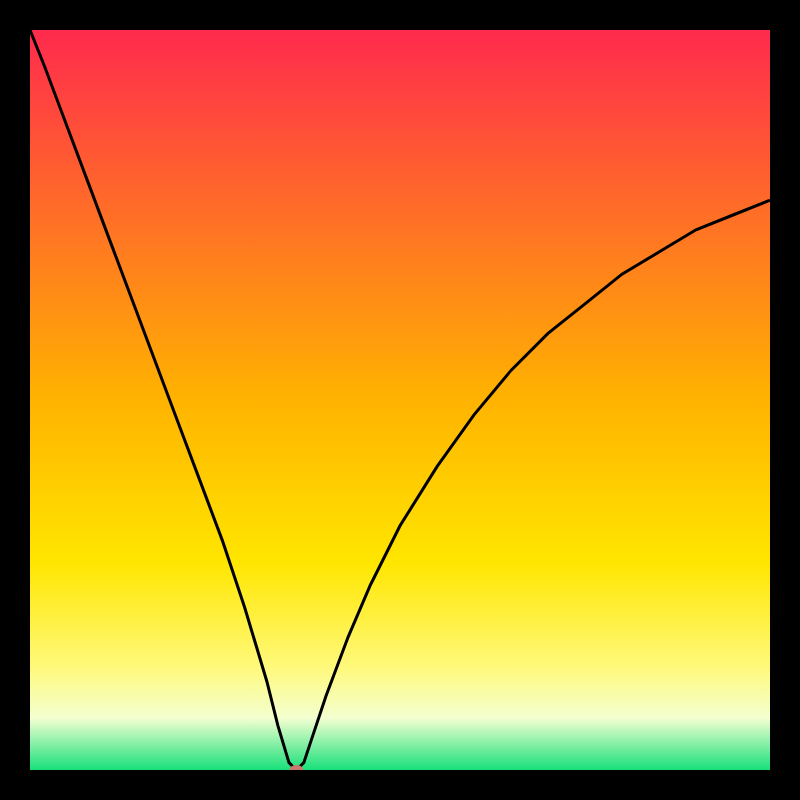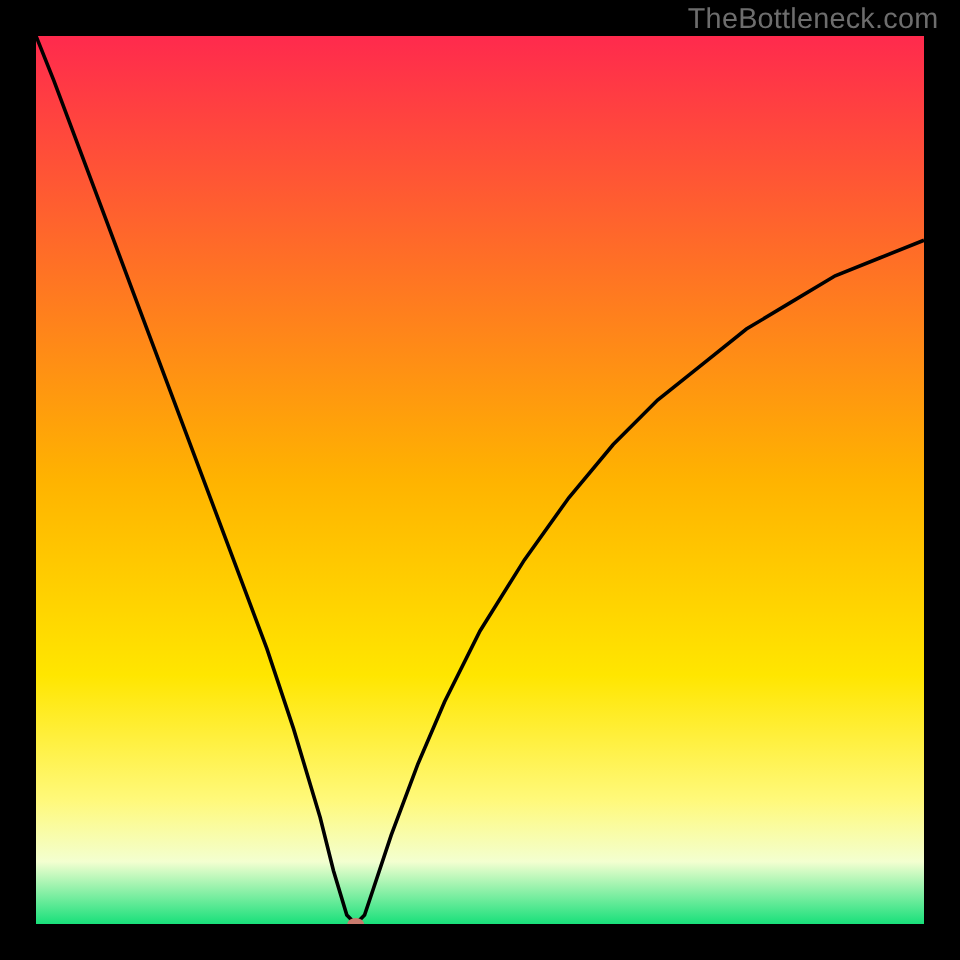--- a/index.html
+++ b/index.html
@@ -37,23 +37,20 @@
     height: 740px;
   }
   svg {
     display: block;
   }
 </style>
 </head>
 <body>
 <div class="frame">
 
-  <div class="watermark">
-    <span>TheBottleneck.com</span>
-  </div>
 
   <div class="plot-wrap">
     <svg id="chart-svg" width="740" height="740" viewBox="0 0 740 740">
       <defs>
         <linearGradient id="bg-grad" x1="0" y1="0" x2="0" y2="1">
           <stop id="g0" offset="0%" stop-color="#ff2a4d"></stop>
           <stop id="g1" offset="50%" stop-color="#ffb300"></stop>
           <stop id="g2" offset="72%" stop-color="#ffe600"></stop>
           <stop id="g3" offset="86%" stop-color="#fff97a"></stop>
           <stop id="g4" offset="93%" stop-color="#f3ffd0"></stop>

